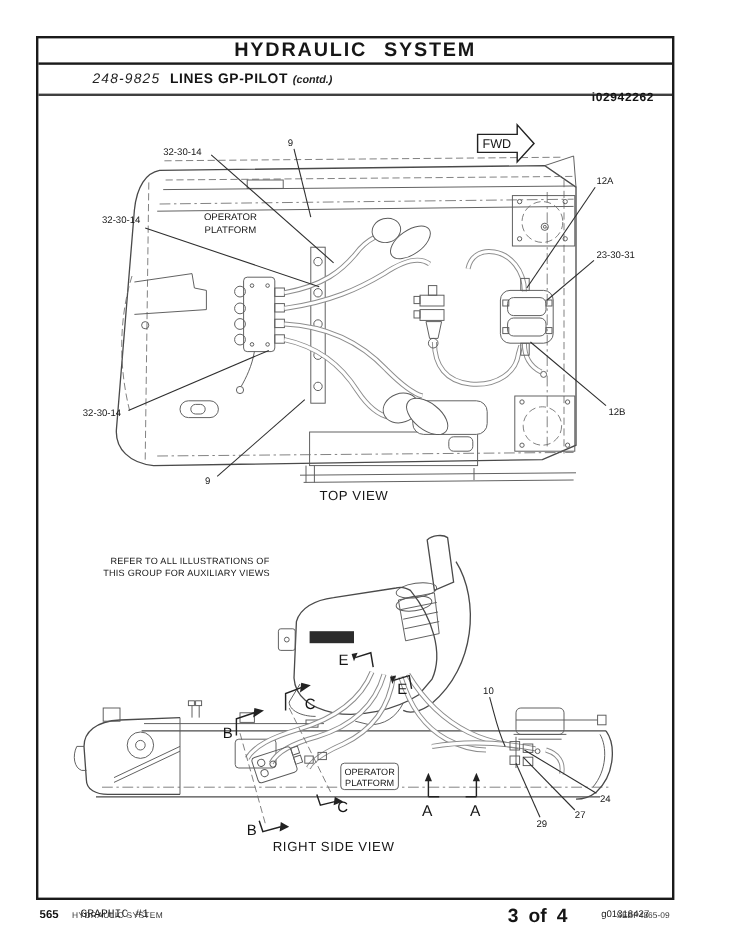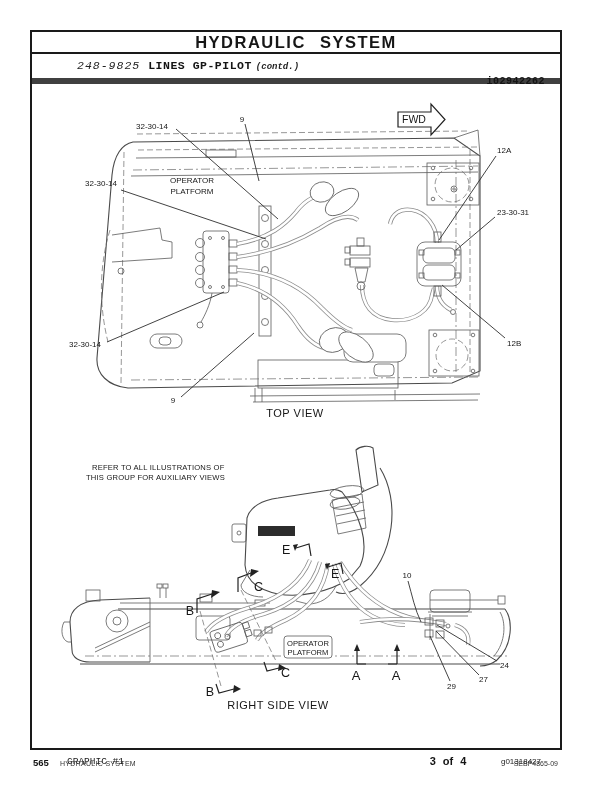--- a/index.html
+++ b/index.html
@@ -7,32 +7,32 @@
     width:612px;height:792px;position:relative;background:#ffffff;
     font-family:"Liberation Sans", sans-serif;color:#111;
     -webkit-font-smoothing:antialiased;overflow:hidden;
   }
   .abs{position:absolute;}
   
   #frame{left:30px;top:30px;width:528px;height:716px;border:2px solid #1a1a1a;}
   #titlebar{left:0;top:0;width:100%;height:20px;border-bottom:2px solid #1a1a1a;
     text-align:center;font-size:16.5px;font-weight:bold;letter-spacing:1.5px;word-spacing:8px;
     line-height:21px;color:#161616;}
-  #subtitlebar{left:0;top:22px;width:100%;height:24px;border-bottom:6px solid #404040;
-    font-size:11.5px;line-height:24px;white-space:nowrap;font-family:Liberation Mono, monospace;}
+  #subtitlebar{left:0;top:22px;width:100%;height:24px;border-bottom:2px solid #404040;
+    font-size:11.5px;line-height:24px;white-space:nowrap;}
   .pn{font-style:italic;font-weight:normal;letter-spacing:1px;padding-left:45px;color:#222;}
   .pt{font-weight:bold;letter-spacing:0.5px;padding-left:8px;color:#141414;}
   .contd{font-style:italic;font-weight:bold;font-size:9px;padding-left:4px;color:#222;}
   .mediaid{position:absolute;right:15px;top:16px;font-weight:bold;font-size:10px;letter-spacing:0.5px;color:#141414;}
   #artwork{left:31px;top:77px;width:527px;height:644px;}
   #graphiclabel{left:35px;top:724px;font-family:"Liberation Mono", monospace;font-size:9.5px;color:#1a1a1a;}
   #graphicid{left:430px;top:725px;width:118px;text-align:center;font-size:8px;color:#222;}
   #footer-page{left:33px;top:757px;font-size:9.5px;font-weight:bold;color:#141414;}
   #footer-section{left:60px;top:760px;font-size:7px;letter-spacing:0.3px;color:#333;}
-  #footer-sheet{left:418px;top:755px;width:60px;text-align:center;font-size:11px;font-weight:bold;word-spacing:4px;color:#141414;}
+  #footer-sheet{left:418px;top:755px;width:60px;text-align:center;font-size:16px;font-weight:bold;word-spacing:4px;color:#141414;}
   #footer-pub{left:460px;top:760px;width:98px;text-align:right;font-size:7px;color:#333;}
   svg text{font-family:"Liberation Sans", sans-serif;fill:#161616;}
   .art{stroke:#5b5b5b;fill:none;stroke-width:0.8;}
   .artbold{stroke:#4a4a4a;fill:none;stroke-width:1.1;}
   .dash{stroke:#6a6a6a;fill:none;stroke-width:0.7;stroke-dasharray:6 3;}
   .dashdot{stroke:#6a6a6a;fill:none;stroke-width:0.7;stroke-dasharray:9 3 2 3;}
   .leader{stroke:#2e2e2e;fill:none;stroke-width:0.9;}
   .mark{stroke:#222;fill:none;stroke-width:1.2;}
   .hoseu{stroke:#8d8d8d;fill:none;stroke-width:4.2;}
   .hoseo{stroke:#ffffff;fill:none;stroke-width:2.6;}

